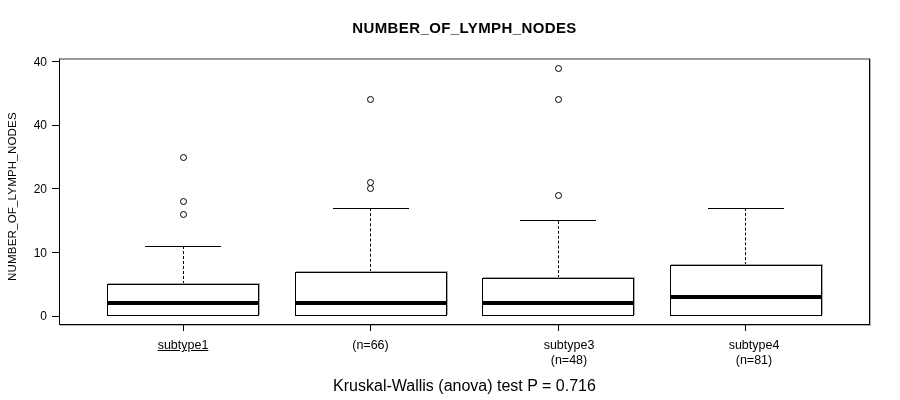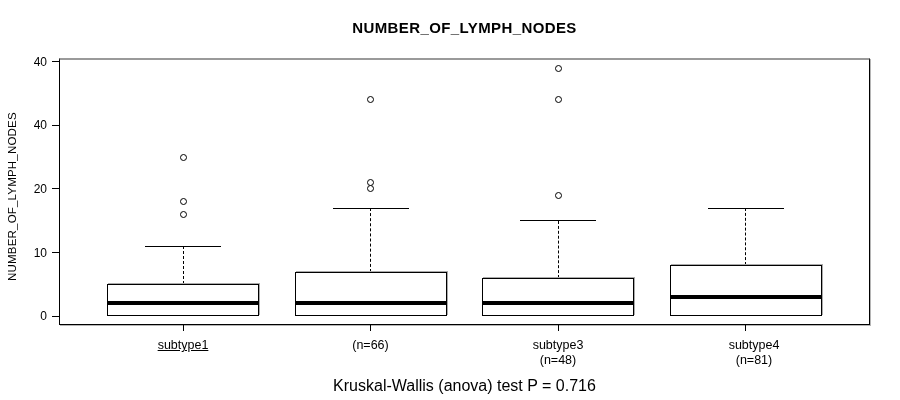--- a/index.html
+++ b/index.html
@@ -94,21 +94,21 @@
         <div>(n=66)</div>
       </div>
       <div class="whisker" style="left: 498.5px; top: 162.743px; height: 57.2143px;"></div>
       <div class="cap" style="left: 461px; width: 76px; top: 162.243px;"></div>
       <div class="box" style="left: 423px; width: 152px; top: 219.957px; height: 38.1429px;"></div>
       <div class="median" style="left: 423px; width: 152px; top: 243.386px;"></div>
       <div class="outlier" style="left: 495.5px; top: 133.814px;"></div>
       <div class="outlier" style="left: 495.5px; top: 38.4571px;"></div>
       <div class="outlier" style="left: 495.5px; top: 6.67143px;"></div>
       <div class="xtick" style="left: 498.5px;"></div>
-      <div class="cat-label" style="left: 419px;">
+      <div class="cat-label" style="left: 430px;">
         <div>subtype3</div>
         <div>(n=48)</div>
       </div>
       <div class="whisker" style="left: 686px; top: 150.029px; height: 57.2143px;"></div>
       <div class="cap" style="left: 648.5px; width: 76px; top: 149.529px;"></div>
       <div class="box" style="left: 610.5px; width: 152px; top: 207.243px; height: 50.8571px;"></div>
       <div class="median" style="left: 610.5px; width: 152px; top: 237.029px;"></div>
       <div class="xtick" style="left: 686px;"></div>
       <div class="cat-label" style="left: 615px;">
         <div>subtype4</div>

